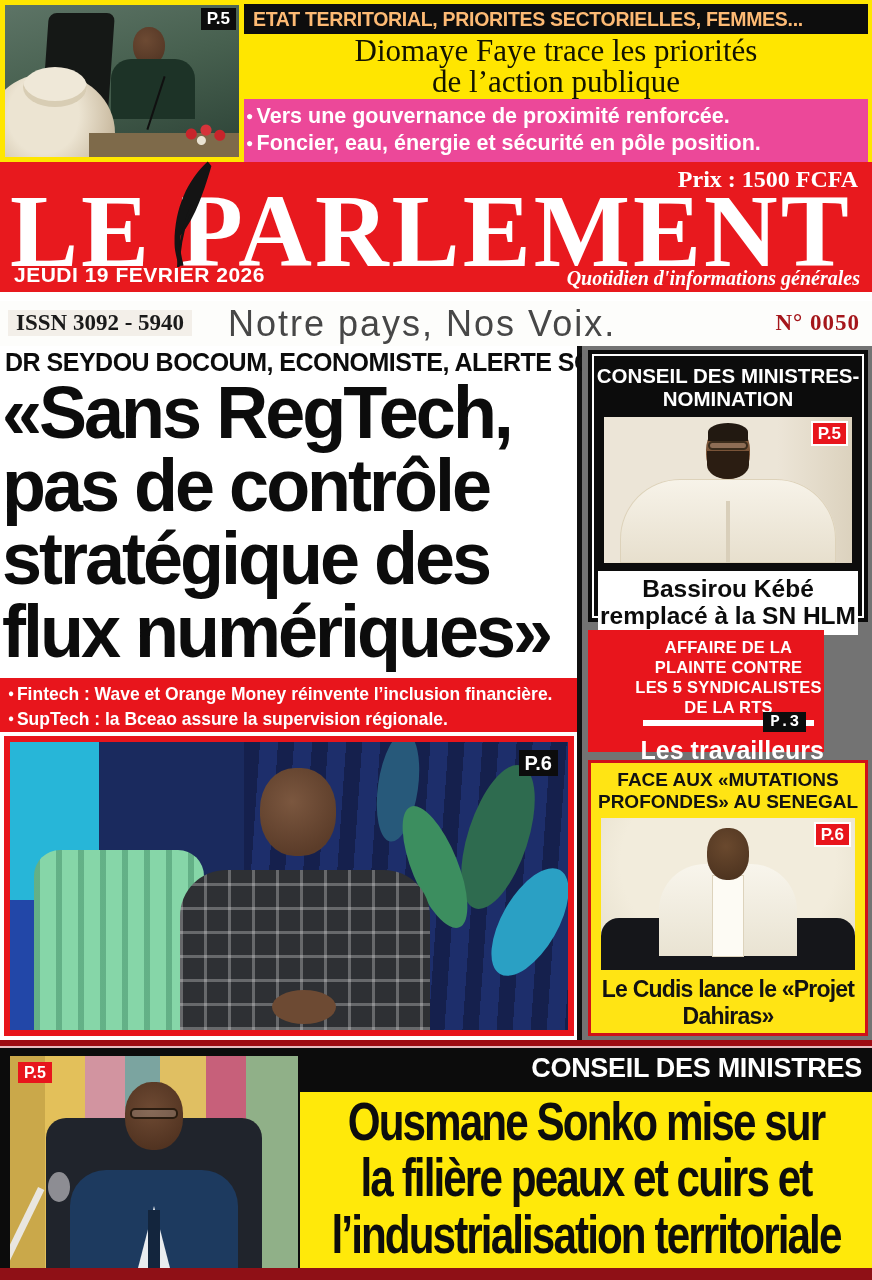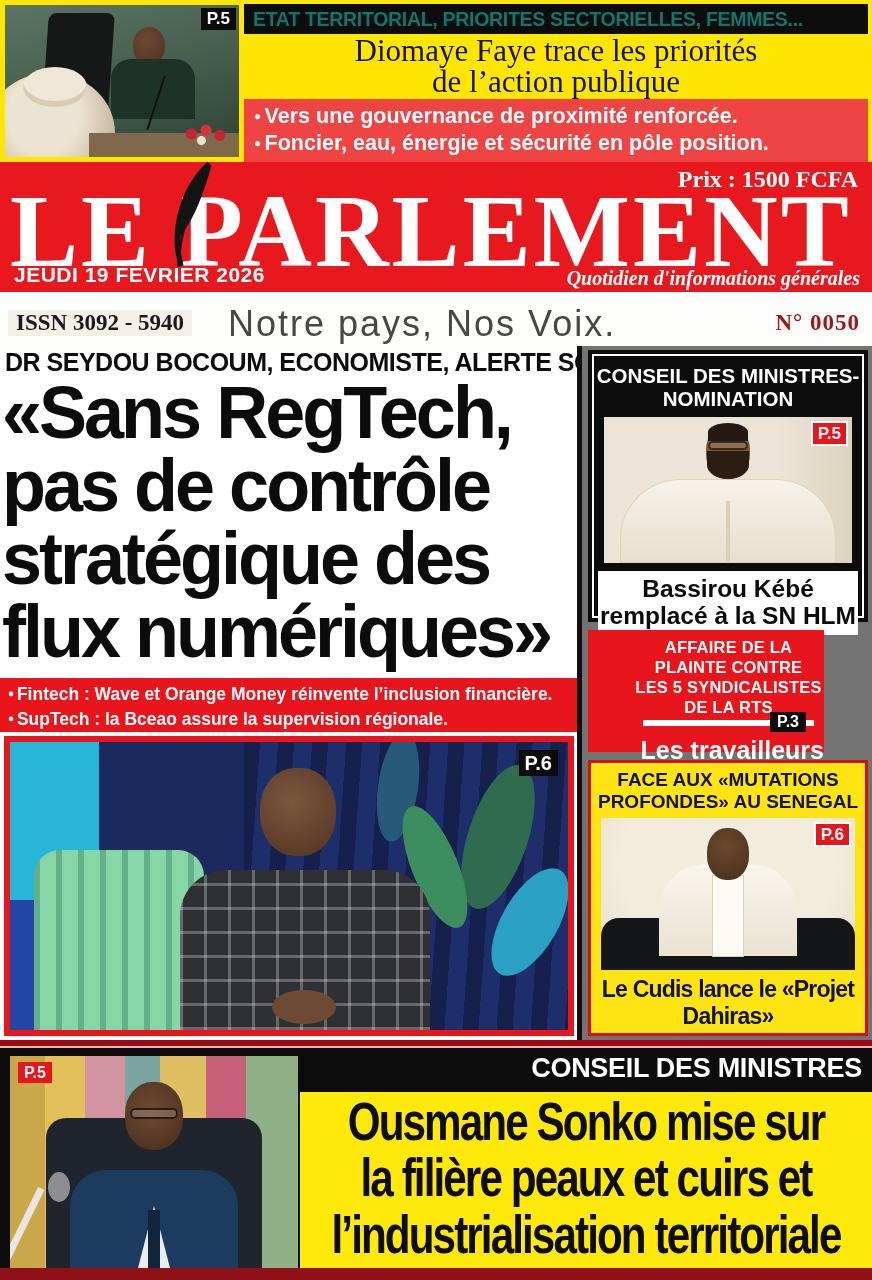--- a/index.html
+++ b/index.html
@@ -23,25 +23,25 @@
   .sc-cab-mic { left:150px; top:70px; width:2px; height:56px; background:#101010; transform:rotate(18deg); }
   .sc-cab-fg { left:-20px; top:68px; width:130px; height:120px; border-radius:50% 50% 0 0;
     background:radial-gradient(ellipse at 45% 35%,#ece4d2 0 35%,#cfc1a8 65%,#a3947c 100%); }
   .sc-cab-cap { left:18px; top:62px; width:64px; height:40px; border-radius:50%; background:#efe8d8; box-shadow:inset 0 -6px 0 #d8cdb4; }
   .sc-cab-table { right:0; bottom:0; width:64%; height:16%; background:#7e6a4a; }
   .sc-cab-flowers { right:10px; bottom:10px; width:46px; height:26px;
     background:radial-gradient(circle at 18% 50%,#c8242b 5px,transparent 6px),radial-gradient(circle at 50% 35%,#d5333a 5px,transparent 6px),radial-gradient(circle at 80% 55%,#c8242b 5px,transparent 6px),radial-gradient(circle at 40% 75%,#e9e2d2 4px,transparent 5px); }
   .badge { background:#0c0c0c; color:#fff; font-weight:bold; font-size:17px; line-height:22px; padding:0 6px; }
   .tb-badge { right:3px; top:3px; }
   .tb-right { left:244px; top:0; width:628px; height:162px; }
-  .tb-kicker { left:0; top:4px; width:624px; height:30px; background:#0d0d0d; color:#0f766e;
+  .tb-kicker { left:0; top:4px; width:624px; height:30px; background:#0d0d0d; color:#fdba74;
     font-size:19.5px; font-weight:bold; line-height:30px; padding-left:9px; letter-spacing:-0.3px; white-space:nowrap; }
   .tb-headline { left:0; top:35px; width:624px; text-align:center;
     font-family:"Liberation Serif", serif; font-weight:normal; font-size:31px; line-height:31px; color:#131300; }
-  .tb-bullets { left:0; top:99px; width:624px; height:74px; background:#ef4444; padding:4px 0 0 10px; }
+  .tb-bullets { left:0; top:99px; width:624px; height:74px; background:#ec4899; padding:4px 0 0 2px; }
   .tb-bullet { color:#fff; font-size:21.5px; font-weight:bold; line-height:27px; white-space:nowrap; }
   .tb-bullet::before { content:"● "; font-size:12px; vertical-align:3px; }
 
   
   .masthead { left:0; top:162px; width:872px; height:130px; background:#e8191e; }
   .mh-price { right:14px; top:4px; color:#fff; font-family:"Liberation Serif", serif; font-weight:bold; font-size:24px; }
   .mh-title { left:10px; top:20px; width:860px; color:#fff; font-family:"Liberation Serif", serif;
     font-weight:bold; font-size:102px; line-height:96px; letter-spacing:3px; white-space:nowrap;
     transform:scaleY(1.02); transform-origin:top left; }
   .mh-quill { left:168px; top:-4px; width:44px; height:112px; transform:rotate(6deg); z-index:3; }
@@ -105,21 +105,21 @@
   .kb-glasses { left:104px; top:24px; width:40px; height:9px; border:2px solid #3a2c1c; border-radius:5px; background:rgba(255,255,255,.15); }
   .photo-badge-red { background:#e8151c; color:#fff; border:2px solid #fff; font-weight:bold; font-size:17px; line-height:21px; padding:0 5px; }
   .sb1-badge { right:4px; top:4px; }
   .sb1-headline { margin:8px 6px 0; background:#fff; color:#0c0c0c; font-weight:bold;
     font-size:24.5px; line-height:27px; text-align:center; padding:4px 0 6px; }
 
   .sb-box2 { left:6px; top:284px; width:236px; height:122px; background:#e8151c; padding-top:7px;padding-left:45px; }
   .sb2-kicker { color:#fff; font-weight:bold; font-size:16.5px; line-height:20px; text-align:center; letter-spacing:0.2px; }
   .sb2-divider { position:relative; margin:3px 10px 0; height:6px; background:#fff; }
   .sb2-badge { position:absolute; right:8px; top:-8px; background:#0c0c0c; color:#fff;
-    font-weight:bold; font-size:16px; line-height:20px; padding:0 7px; }
+    font-weight:bold; font-size:16px; line-height:20px; padding:0 7px;font-family:Liberation Mono, monospace; }
   .sb2-headline { margin-top:10px; color:#fff; font-weight:bold; font-size:25px; line-height:28px; text-align:right; }
 
   .sb-box3 { left:6px; top:414px; width:280px; height:276px; background:#ffe414; border:3px solid #cf1119; }
   .sb3-kicker { margin-top:6px; color:#121212; font-weight:bold; font-size:19px; line-height:22px; text-align:center; }
   .sb3-photo { position:relative; margin:5px auto 0; width:254px; height:152px; overflow:hidden;
     background:radial-gradient(ellipse at 50% 30%,#f2ecdc 0 60%,#e3dcc8 100%); }
   .cd-couch { left:0; bottom:0; width:100%; height:34%; background:#15161a; border-radius:18px 18px 0 0; }
   .cd-body { left:58px; bottom:14px; width:138px; height:92px; border-radius:46px 46px 0 0;
     background:linear-gradient(180deg,#f8f5ec,#e9e3d2); }
   .cd-scarf { left:112px; bottom:14px; width:30px; height:80px; background:#fdfbf4; box-shadow:0 0 0 1px #ddd3bc; }

